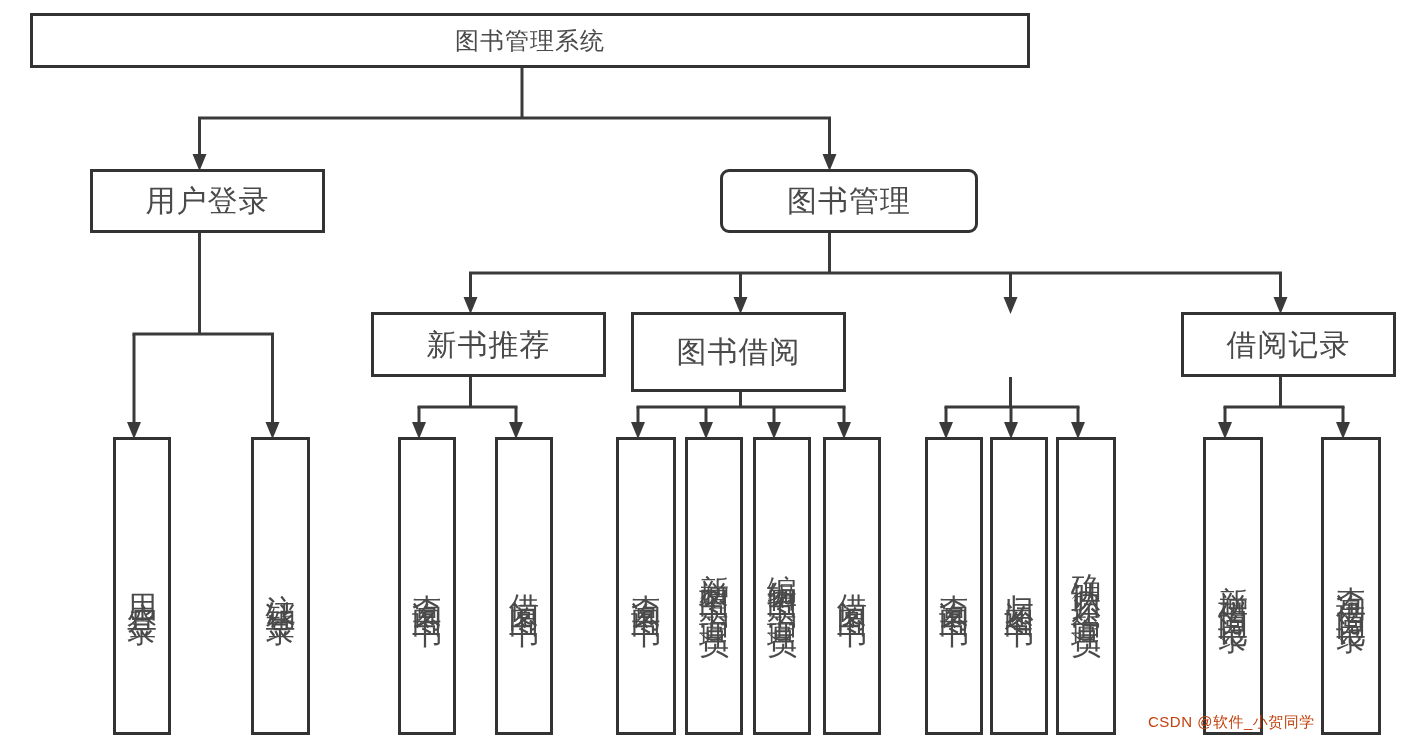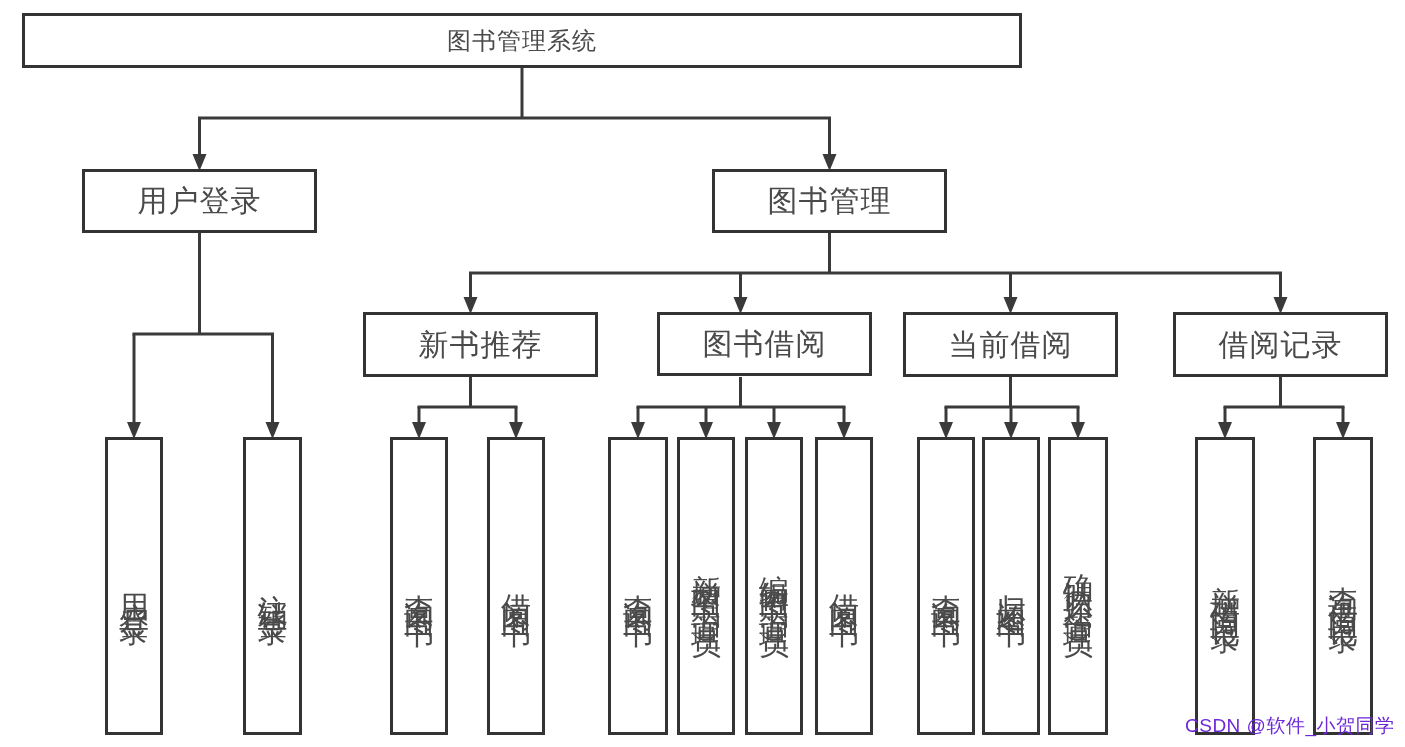--- a/index.html
+++ b/index.html
@@ -11,41 +11,42 @@
     overflow:hidden;
   }
   #wires{position:absolute;left:0;top:0;z-index:1;}
   .box{
     position:absolute;
     background:#ffffff;
     border:3px solid #333333;
     box-sizing:border-box;
     display:flex;align-items:center;justify-content:center;
     z-index:2;
+    margin-left:8px;
   }
   .box .lbl{
     font-size:30px;
     color:#4a4a4a;
     letter-spacing:1px;
     white-space:nowrap;
     line-height:1;
   }
   .box.rootbox .lbl{font-size:24px;}
   .box.vbox .lbl{
     writing-mode:vertical-rl;
     text-orientation:mixed;
     letter-spacing:8px;
     white-space:normal;
   }
   #watermark{
     position:absolute;
-    left:1185px;top:713px;
+    left:1148px;top:713px;
     z-index:3;
-    font-size:19px;
-    color:#6d28d9;
+    font-size:15px;
+    color:#c2410c;
     letter-spacing:0.5px;
     white-space:nowrap;
   }
 </style>
 </head>
 <body>
 
 <div id="stage">
   <svg id="wires" width="1405" height="747" viewBox="0 0 1405 747">
       <line x1="522" y1="68" x2="522" y2="118" stroke="#3a3a3a" stroke-width="3"></line>
@@ -108,49 +109,46 @@
     </div>
     <div class="box" style="left: 82px; top: 169px; width: 235px; height: 64px; border-color: rgb(51, 51, 51);">
       <span class="lbl" style="color: rgb(74, 74, 74);">用户登录</span>
     </div>
     <div class="box vbox" style="left: 105px; top: 437px; width: 58px; height: 298px; border-color: rgb(51, 51, 51);">
       <span class="lbl" style="color: rgb(74, 74, 74);">用户登录</span>
     </div>
     <div class="box vbox" style="left: 243px; top: 437px; width: 59px; height: 298px; border-color: rgb(51, 51, 51);">
       <span class="lbl" style="color: rgb(74, 74, 74);">注销登录</span>
     </div>
-    <div class="box" style="left: 712px; top: 169px; width: 235px; height: 64px; border-color: rgb(51, 51, 51);">
+    <div class="box" style="left: 712px; top: 169px; width: 258px; height: 64px; border-color: rgb(51, 51, 51); border-radius: 9px;">
       <span class="lbl" style="color: rgb(74, 74, 74);">图书管理</span>
     </div>
     <div class="box" style="left: 363px; top: 312px; width: 235px; height: 65px; border-color: rgb(51, 51, 51);">
       <span class="lbl" style="color: rgb(74, 74, 74);">新书推荐</span>
     </div>
     <div class="box vbox" style="left: 390px; top: 437px; width: 58px; height: 298px; border-color: rgb(51, 51, 51);">
       <span class="lbl" style="color: rgb(74, 74, 74);">查询图书</span>
     </div>
     <div class="box vbox" style="left: 487px; top: 437px; width: 58px; height: 298px; border-color: rgb(51, 51, 51);">
       <span class="lbl" style="color: rgb(74, 74, 74);">借阅图书</span>
     </div>
-    <div class="box" style="left: 657px; top: 312px; width: 215px; height: 64px; border-color: rgb(51, 51, 51);">
+    <div class="box" style="left: 623px; top: 312px; width: 215px; height: 80px; border-color: rgb(51, 51, 51);">
       <span class="lbl" style="color: rgb(74, 74, 74);">图书借阅</span>
     </div>
     <div class="box vbox" style="left: 608px; top: 437px; width: 60px; height: 298px; border-color: rgb(51, 51, 51);">
       <span class="lbl" style="color: rgb(74, 74, 74);">查询图书</span>
     </div>
     <div class="box vbox" style="left: 677px; top: 437px; width: 58px; height: 298px; border-color: rgb(51, 51, 51);">
       <span class="lbl" style="color: rgb(74, 74, 74);">新增图书（管理员）</span>
     </div>
     <div class="box vbox" style="left: 745px; top: 437px; width: 58px; height: 298px; border-color: rgb(51, 51, 51);">
       <span class="lbl" style="color: rgb(74, 74, 74);">编辑图书（管理员）</span>
     </div>
     <div class="box vbox" style="left: 815px; top: 437px; width: 58px; height: 298px; border-color: rgb(51, 51, 51);">
       <span class="lbl" style="color: rgb(74, 74, 74);">借阅图书</span>
-    </div>
-    <div class="box" style="left: 903px; top: 312px; width: 215px; height: 65px; border-color: rgb(51, 51, 51);">
-      <span class="lbl" style="color: rgb(74, 74, 74);">当前借阅</span>
     </div>
     <div class="box vbox" style="left: 917px; top: 437px; width: 58px; height: 298px; border-color: rgb(51, 51, 51);">
       <span class="lbl" style="color: rgb(74, 74, 74);">查询图书</span>
     </div>
     <div class="box vbox" style="left: 982px; top: 437px; width: 58px; height: 298px; border-color: rgb(51, 51, 51);">
       <span class="lbl" style="color: rgb(74, 74, 74);">归还图书</span>
     </div>
     <div class="box vbox" style="left: 1048px; top: 437px; width: 60px; height: 298px; border-color: rgb(51, 51, 51);">
       <span class="lbl" style="color: rgb(74, 74, 74);">确认归还（管理员）</span>
     </div>

